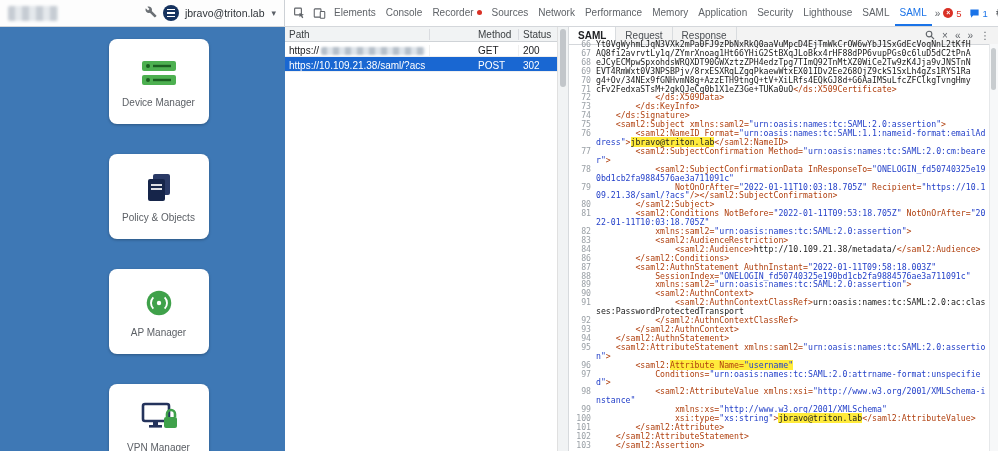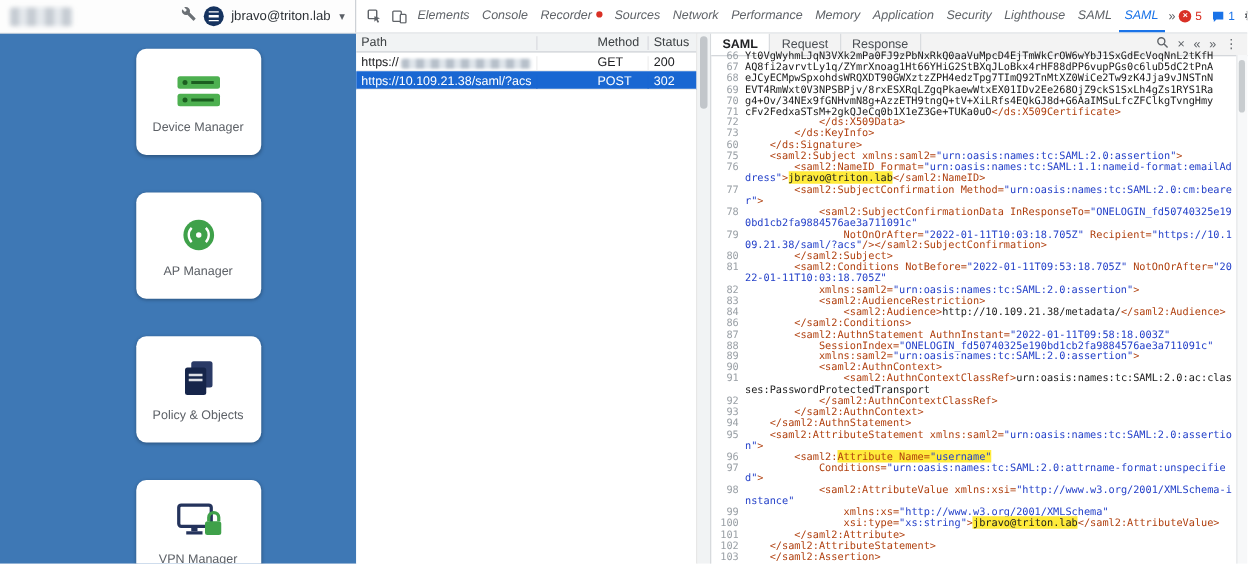--- a/index.html
+++ b/index.html
@@ -103,21 +103,21 @@
             <rect x="1.5" y="1.5" width="9" height="9" rx="1" fill="none" stroke="#5f6368" stroke-width="1.5"></rect>
             <path d="M8 8l6 2.2-2.5 1 1.6 2.8-1.6.9-1.6-2.8-1.9 1.7z" fill="#5f6368"></path>
           </svg>
       </span>
       <span class="dt-ico">
         <svg width="13" height="12" viewBox="0 0 16 16">
             <rect x="1" y="2.5" width="9" height="11" rx="1" fill="none" stroke="#5f6368" stroke-width="1.4"></rect>
             <rect x="9" y="6" width="6" height="9" rx="1" fill="#fff" stroke="#5f6368" stroke-width="1.4"></rect>
           </svg>
       </span>
-      <span id="dt-tabs" style="display:flex;font-style:italic;">
+      <span id="dt-tabs" style="display:flex;">
           <span class="tab">Elements</span>
           <span class="tab">Console</span>
           <span class="tab">Recorder<span class="rec-dot"></span></span>
           <span class="tab">Sources</span>
           <span class="tab">Network</span>
           <span class="tab">Performance</span>
           <span class="tab">Memory</span>
           <span class="tab">Application</span>
           <span class="tab">Security</span>
           <span class="tab">Lighthouse</span>
@@ -154,39 +154,39 @@
               <rect x="13" y="6.8" width="18" height="2.4" fill="#1b5e20"></rect>
               <rect x="2" y="17" width="34" height="10" rx="2" fill="#4db050"></rect>
               <circle cx="8" cy="22" r="2" fill="#1b5e20"></circle>
               <rect x="13" y="20.8" width="18" height="2.4" fill="#1b5e20"></rect>
             </svg>
           </div>
           <div class="card-label">Device Manager</div>
         </div>
         <div class="card">
           <div class="card-icon">
+            <svg width="34" height="32" viewBox="0 0 34 32">
+              <rect x="11" y="2" width="17" height="21" rx="2" fill="#2a3a66"></rect>
+              <rect x="6" y="7" width="17" height="22" rx="2" fill="#16254a"></rect>
+              <rect x="9" y="12" width="11" height="2" fill="#fff" opacity=".85"></rect>
+              <rect x="9" y="16" width="11" height="2" fill="#fff" opacity=".85"></rect>
+            </svg>
+          </div>
+          <div class="card-label">Policy &amp; Objects</div>
+        </div>
+        <div class="card">
+          <div class="card-icon">
             <svg width="34" height="32" viewBox="0 0 36 32">
               <circle cx="18" cy="16" r="13" fill="#3fa14a"></circle>
               <circle cx="18" cy="16" r="2.3" fill="#fff"></circle>
               <path d="M12 10a8.5 8.5 0 0 0 0 12" stroke="#fff" stroke-width="2" fill="none"></path>
               <path d="M24 10a8.5 8.5 0 0 1 0 12" stroke="#fff" stroke-width="2" fill="none"></path>
             </svg>
           </div>
           <div class="card-label">AP Manager</div>
-        </div>
-        <div class="card">
-          <div class="card-icon">
-            <svg width="34" height="32" viewBox="0 0 34 32">
-              <rect x="11" y="2" width="17" height="21" rx="2" fill="#2a3a66"></rect>
-              <rect x="6" y="7" width="17" height="22" rx="2" fill="#16254a"></rect>
-              <rect x="9" y="12" width="11" height="2" fill="#fff" opacity=".85"></rect>
-              <rect x="9" y="16" width="11" height="2" fill="#fff" opacity=".85"></rect>
-            </svg>
-          </div>
-          <div class="card-label">Policy &amp; Objects</div>
         </div>
         <div class="card">
           <div class="card-icon">
             <svg width="38" height="31" viewBox="0 0 38 31">
               <rect x="3" y="2" width="26" height="17" rx="2" fill="none" stroke="#24335c" stroke-width="2.6"></rect>
               <rect x="13" y="19" width="5" height="4" fill="#24335c"></rect>
               <rect x="9" y="23" width="13" height="2.6" fill="#24335c"></rect>
               <path d="M27 15v-3a4 4 0 0 1 8 0v3" stroke="#3fa14a" stroke-width="2.6" fill="none"></path>
               <rect x="24" y="15" width="13" height="11" rx="2" fill="#3fa14a"></rect>
             </svg>
@@ -267,21 +267,21 @@
             </div>
             <div class="line">
               <span class="ln">72</span>
               <span class="lc"><span class="p-x">            </span><span class="p-t">&lt;/ds:X509Data&gt;</span></span>
             </div>
             <div class="line">
               <span class="ln">73</span>
               <span class="lc"><span class="p-x">        </span><span class="p-t">&lt;/ds:KeyInfo&gt;</span></span>
             </div>
             <div class="line">
-              <span class="ln">60</span>
+              <span class="ln">74</span>
               <span class="lc"><span class="p-x">    </span><span class="p-t">&lt;/ds:Signature&gt;</span></span>
             </div>
             <div class="line">
               <span class="ln">75</span>
               <span class="lc"><span class="p-x">    </span><span class="p-t">&lt;saml2:Subject xmlns:saml2=</span><span class="p-v">"urn:oasis:names:tc:SAML:2.0:assertion"</span><span class="p-t">&gt;</span></span>
             </div>
             <div class="line">
               <span class="ln">76</span>
               <span class="lc"><span class="p-x">        </span><span class="p-t">&lt;saml2:NameID Format=</span><span class="p-v">"urn:oasis:names:tc:SAML:1.1:nameid-format:emailAddress"</span><span class="p-t">&gt;</span><span class="p-x hl">jbravo@triton.lab</span><span class="p-t">&lt;/saml2:NameID&gt;</span></span>
             </div>

